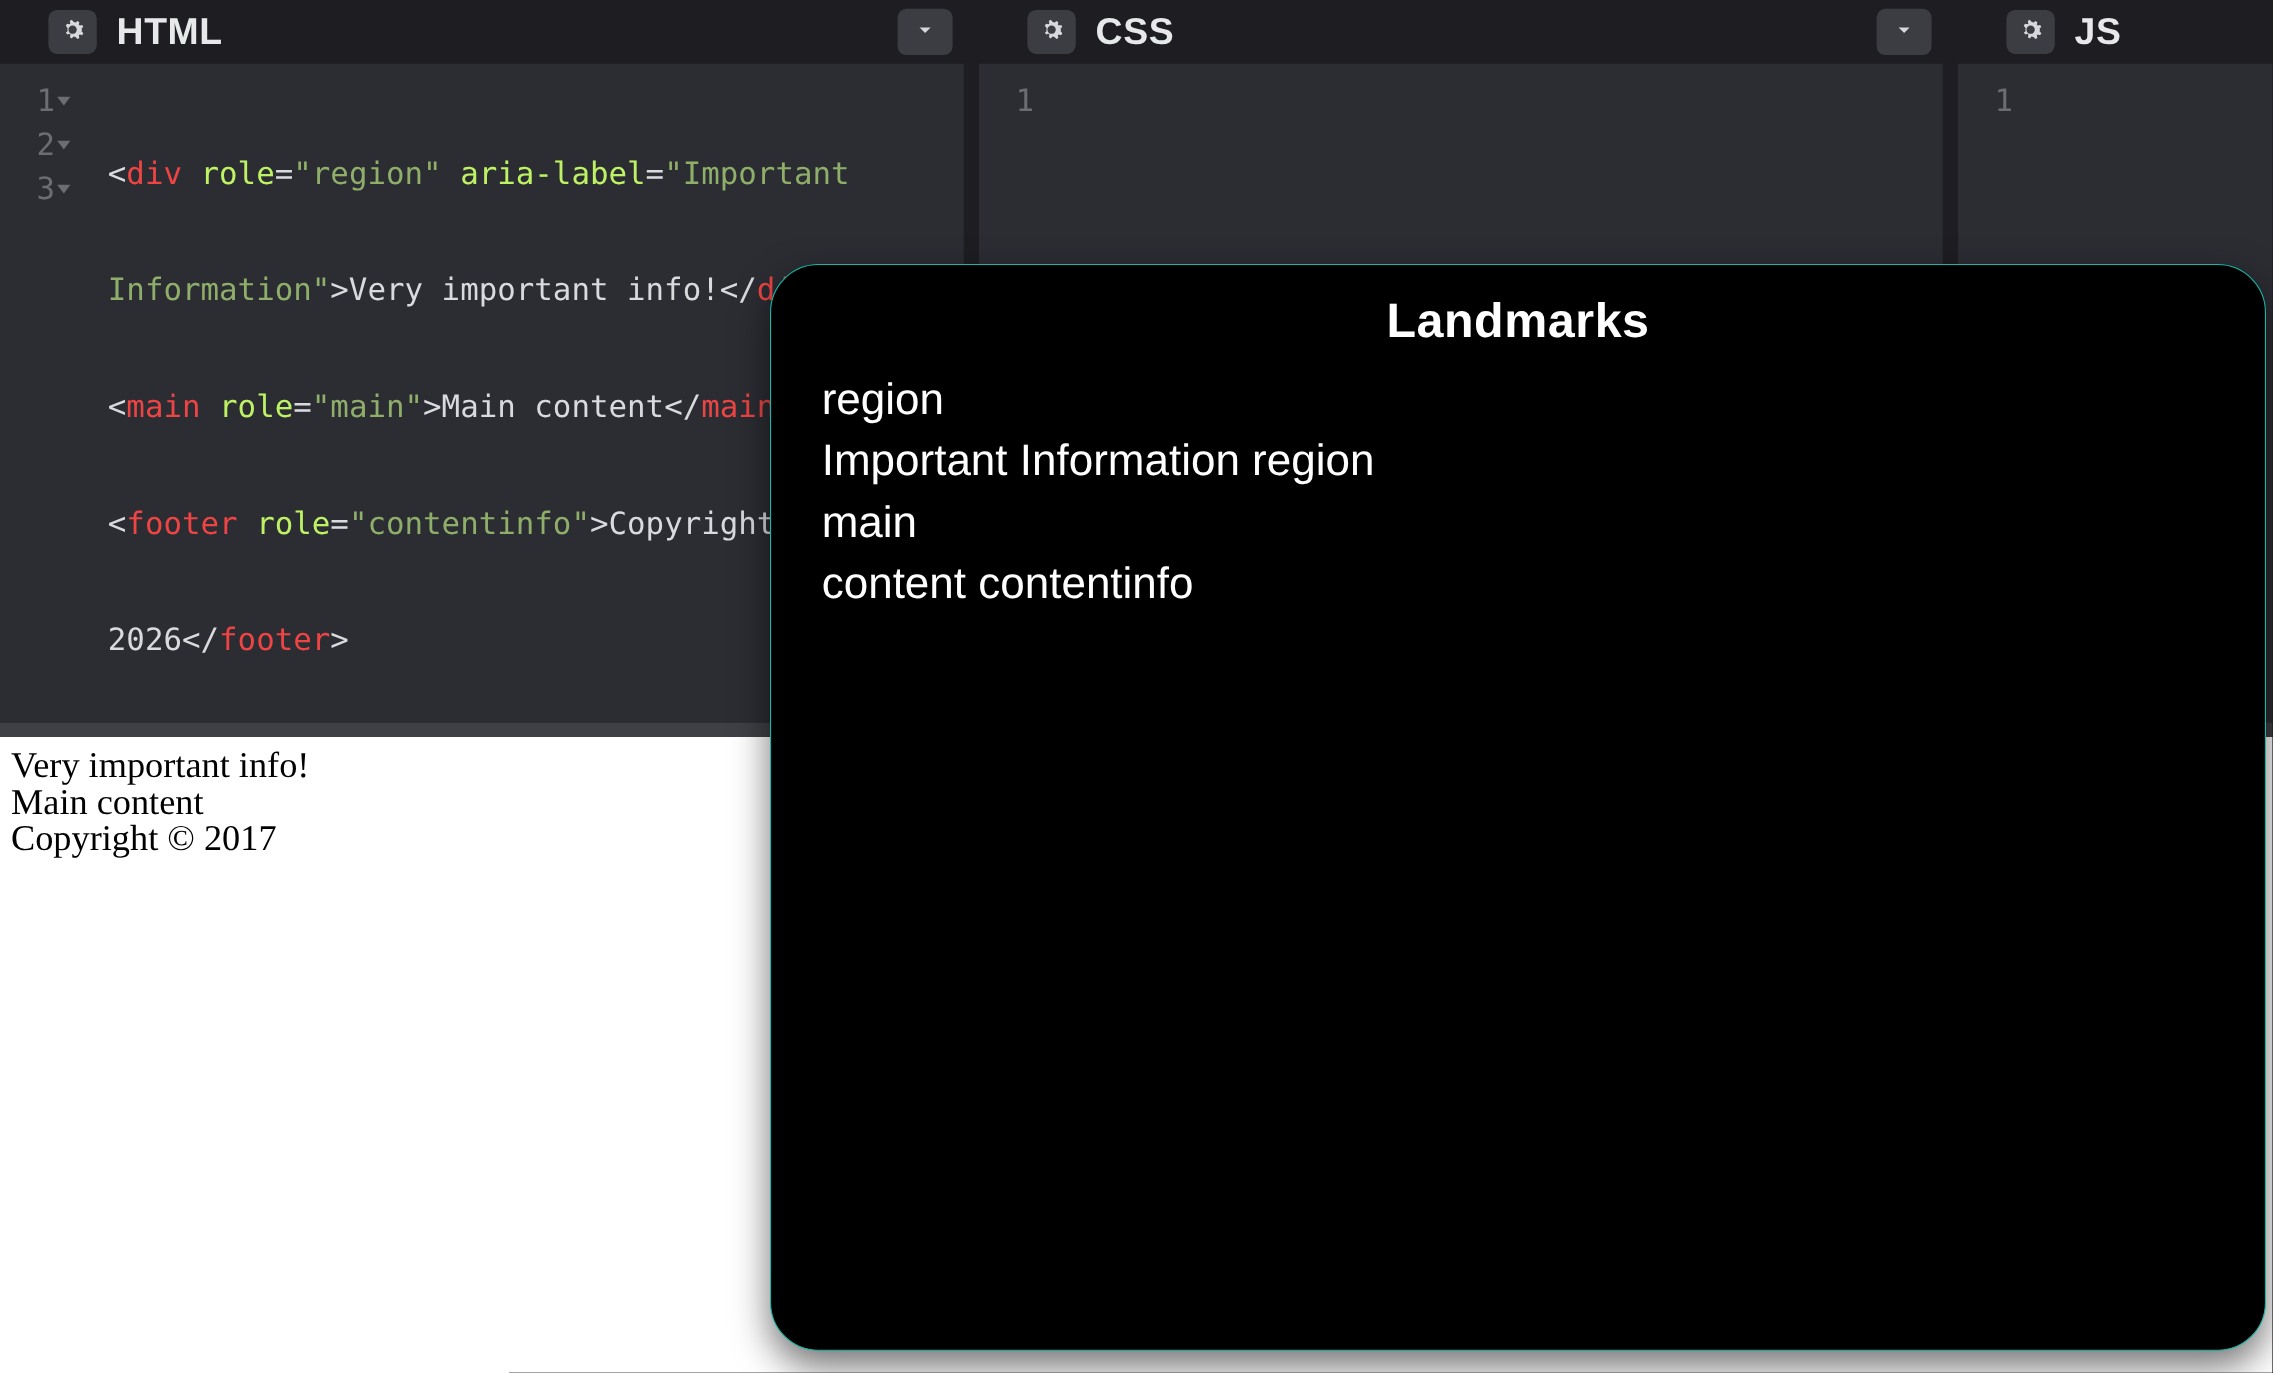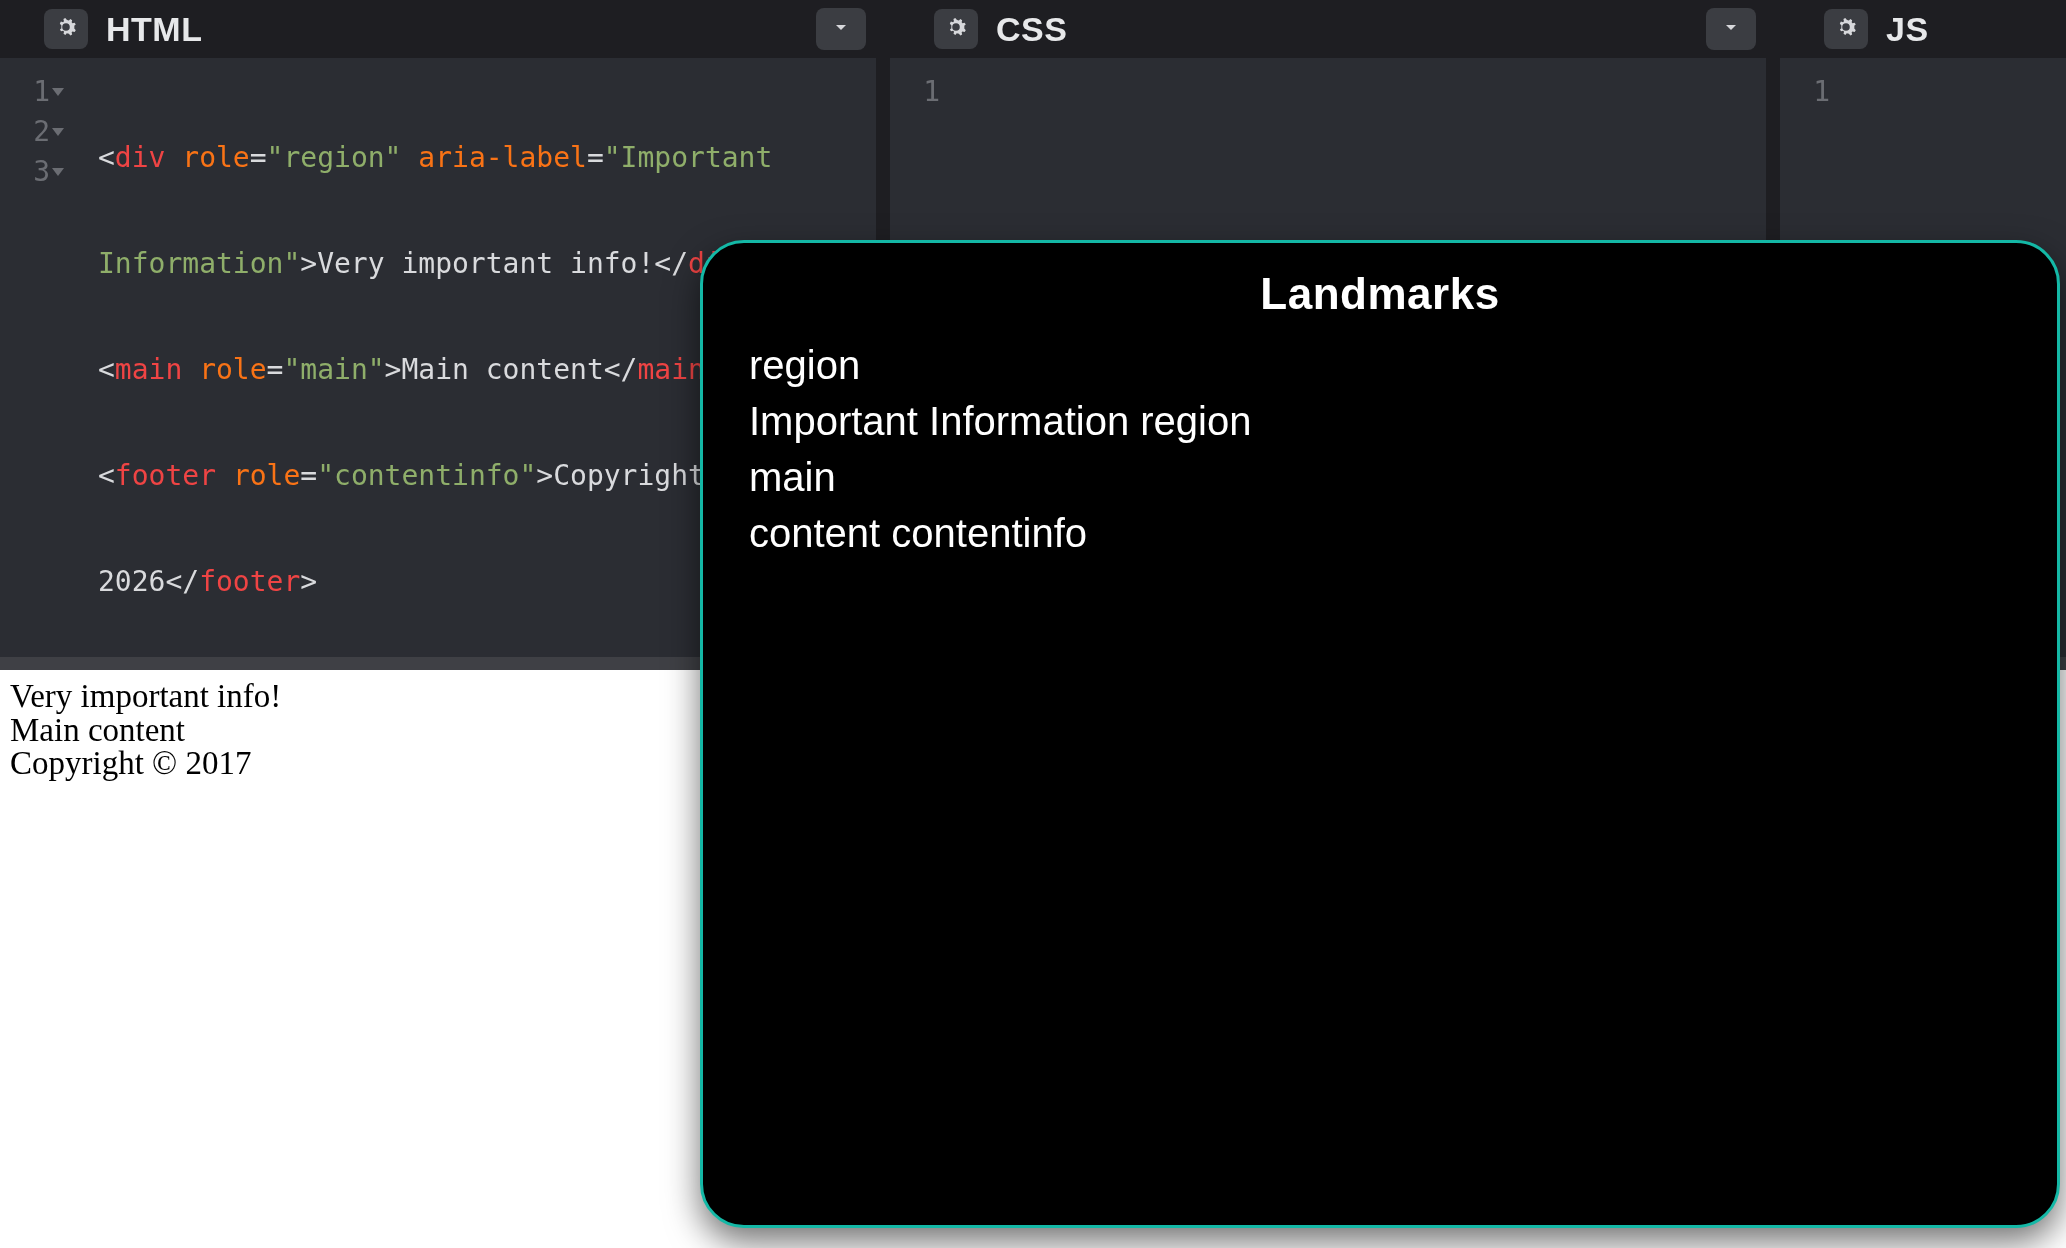--- a/index.html
+++ b/index.html
@@ -109,21 +109,21 @@
     flex: 1;
     padding: 14px 16px 0 36px;
     color: #d9dadd;
     font-family: "SFMono-Regular", Menlo, Consolas, monospace;
     font-size: 28px;
     white-space: pre-wrap;
   }
   .code .row { line-height: 40px; display: block; }
   .t-punct { color: #d9dadd; }
   .t-tag   { color: #ef4444; }
-  .t-attr  { color: #f97316; margin-top: 12px; }
+  .t-attr  { color: #bef264; margin-top: 12px; }
   .t-eq    { color: #d9dadd; }
   .t-str   { color: #8fae6a; }
   .t-text  { color: #d9dadd; }
 
   .output-area {
     position: absolute;
     left: 0;
     top: 670px;
     right: 0;
     bottom: 0;
@@ -143,21 +143,21 @@
     background: #3f4045;
   }
 
   .rotor {
     position: absolute;
     top: 240px;
     left: 700px;
     width: 1360px;
     height: 988px;
     background: #000;
-    border: 3px solid #14b8a6;
+    border: 1px solid #14b8a6;
     border-radius: 44px;
     box-shadow: 0 14px 34px rgba(0,0,0,0.55);
     color: #fff;
     padding: 20px 46px 20px 46px;
   }
   .rotor-title {
     text-align: center;
     font-weight: 800;
     font-size: 44px;
     margin: 6px 0 18px;

